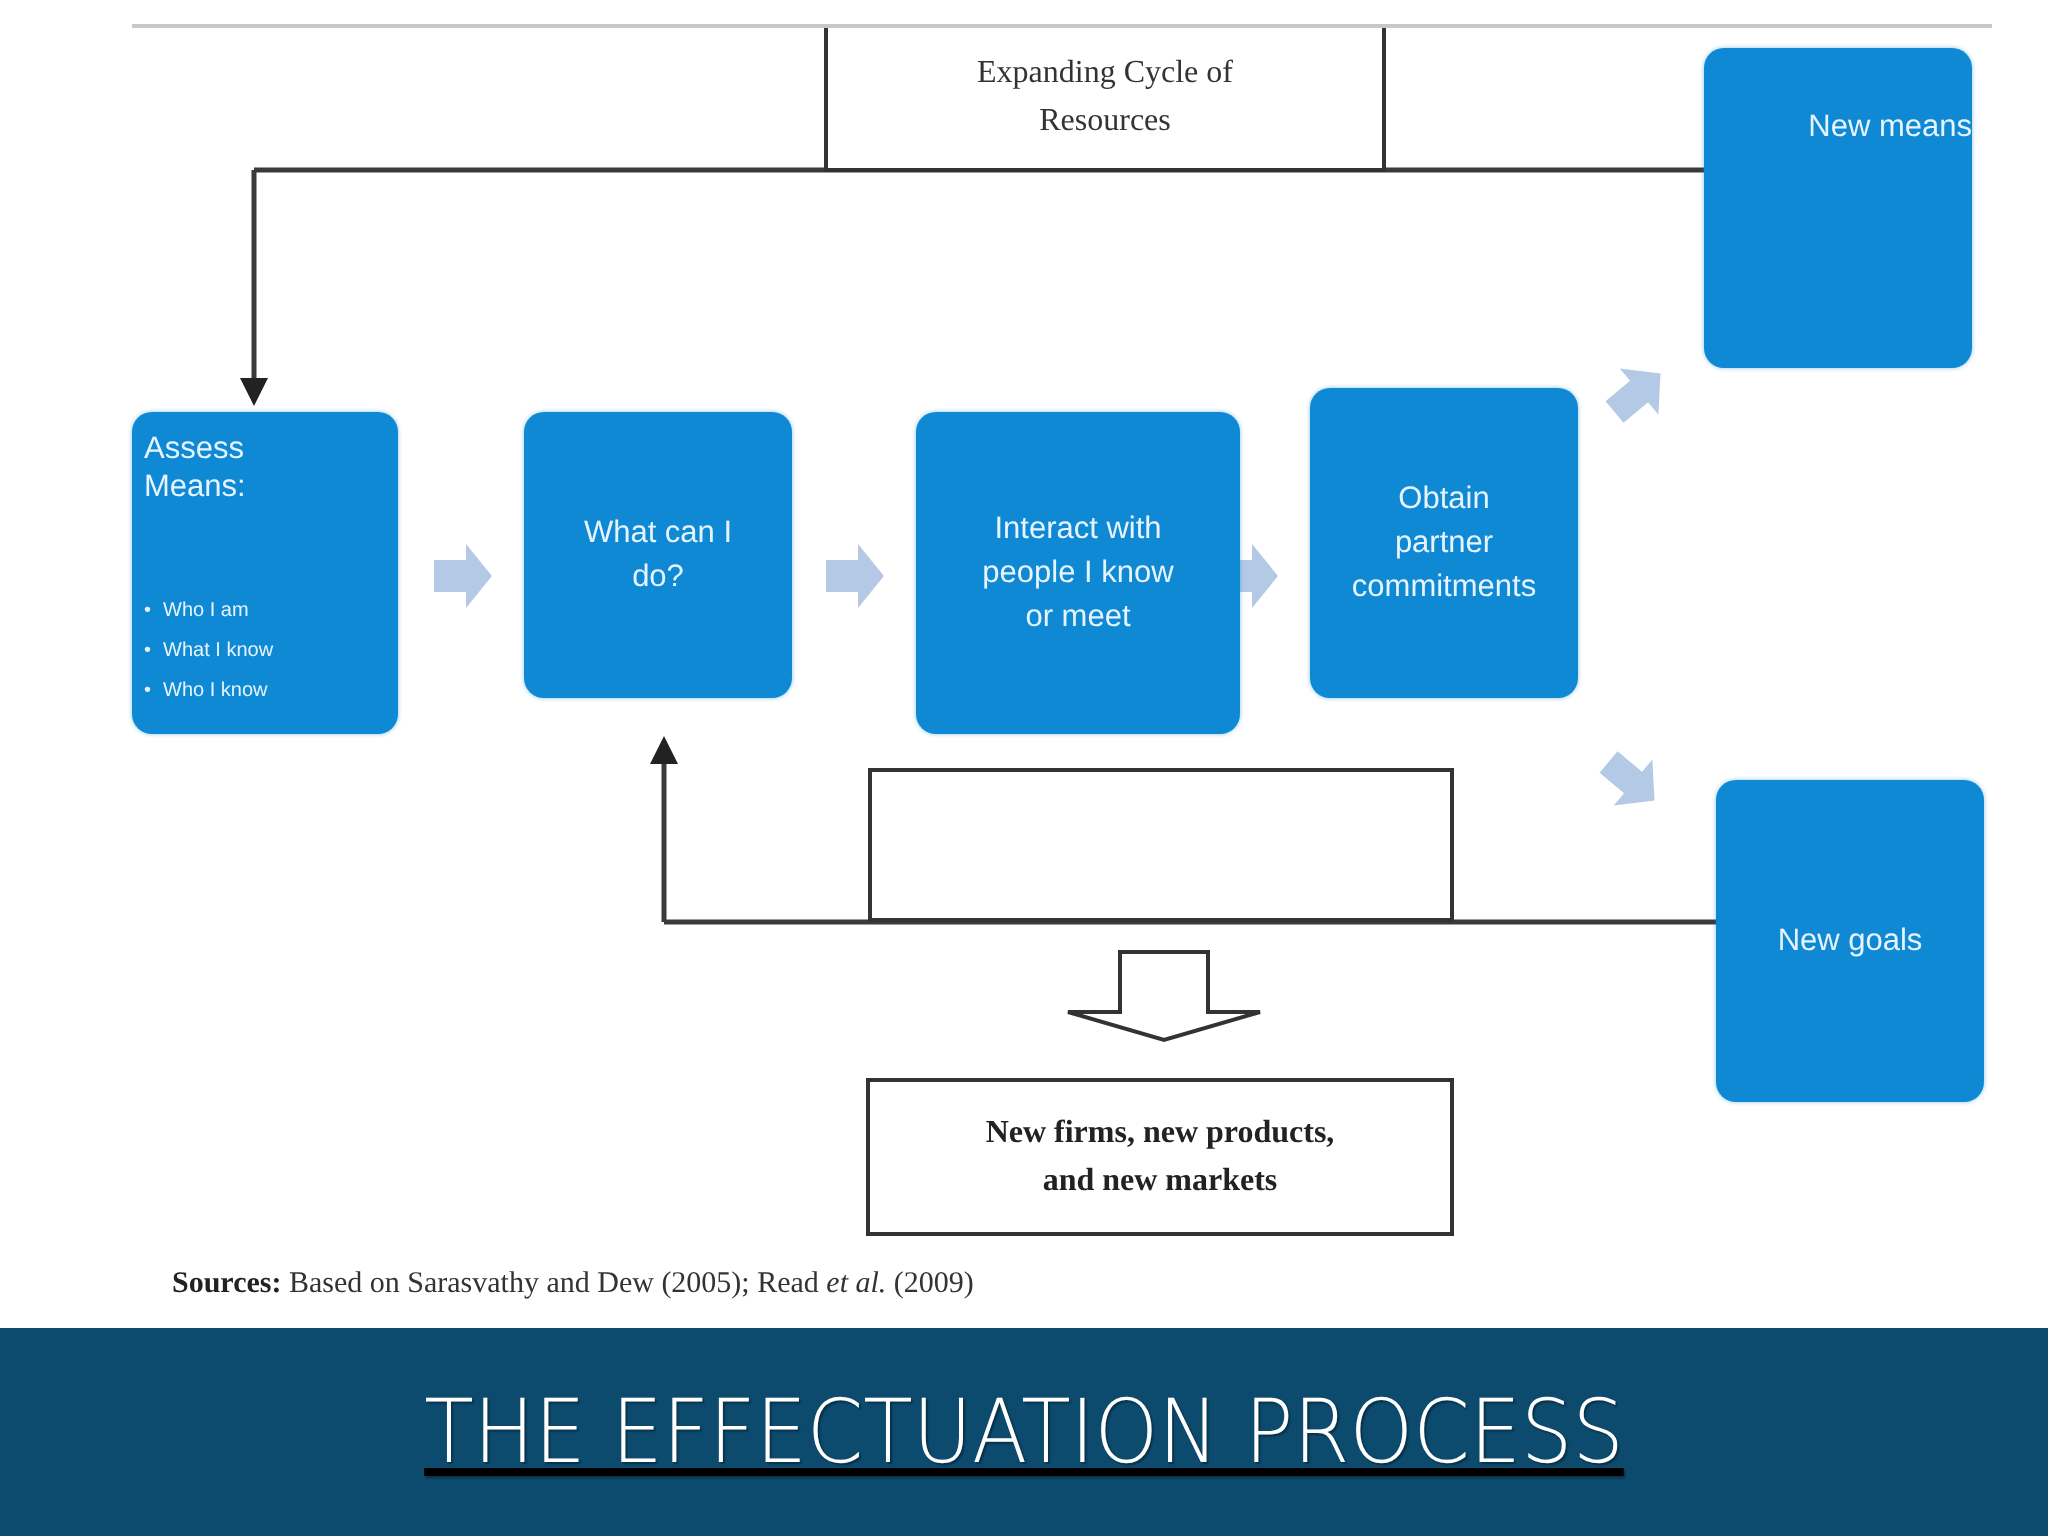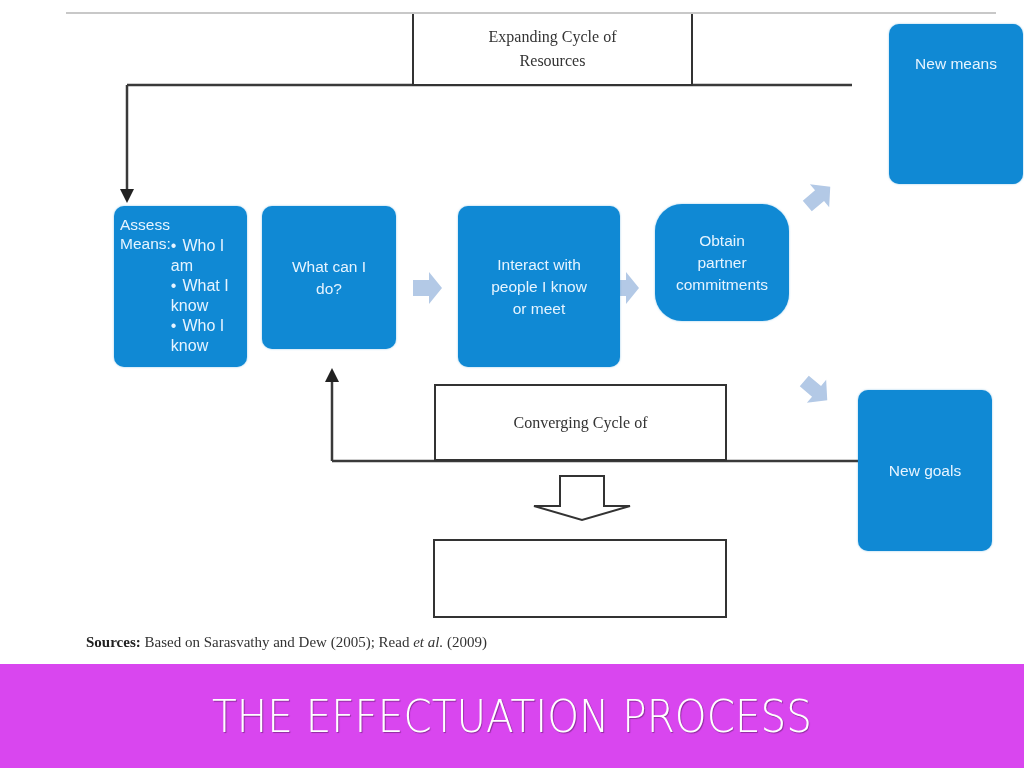--- a/index.html
+++ b/index.html
@@ -3,31 +3,31 @@
 <meta charset="utf-8">
 <style>
   html, body { margin:0; padding:0; }
   body { width:1024px; height:768px; position:relative; background:#ffffff; overflow:hidden;
          font-family:"Liberation Sans", sans-serif; }
   .abs { position:absolute; }
   .hline-top { left:66px; top:12px; width:930px; height:2px; background:#c8c8c8; }
   .blue { position:absolute; background:#1089d4; border-radius:10px; color:#e6f4ff;
           display:flex; align-items:center; justify-content:center; text-align:center;
           font-size:15.5px; line-height:22px; box-shadow:0 0 2px rgba(16,137,212,0.5); }
-  .assess { justify-content:space-between; align-items:flex-start; flex-direction:row; text-align:left;
-            padding:9px 6px; box-sizing:border-box;margin-left:48px; }
+  .assess { justify-content:space-between; align-items:flex-start; flex-direction:column; text-align:left;
+            padding:9px 6px; box-sizing:border-box; }
   .assess .title { font-size:15.5px; line-height:19px; }
-  .assess ul { list-style:none; margin:auto 0 0 0; padding:0 0 2px 0; font-size:16px; line-height:20px; }
+  .assess ul { list-style:none; margin:auto 0 0 0; padding:0 0 2px 0; font-size:10px; line-height:20px; }
   .assess li::before { content:"\2022"; margin-right:6px; }
   .serif-box { position:absolute; background:#fff; border:2px solid #333; box-sizing:border-box;
                font-family:"Liberation Serif", serif; color:#333; text-align:center;
                display:flex; align-items:center; justify-content:center; font-size:16px; line-height:24px; }
   .bold { font-weight:bold; color:#222; font-size:16px; }
-  .footer { position:absolute; left:0; top:664px; width:1024px; height:104px; background:#d946ef;
-            display:flex; align-items:center; justify-content:center; }
+  .footer { position:absolute; left:0; top:664px; width:1024px; height:104px; background:#0c4a6e;
+            display:flex; align-items:center; justify-content:center;text-decoration:underline; }
   .footer-title { color:#ffffff; font-family:"DejaVu Sans", sans-serif; font-weight:200; font-size:44px;
                   letter-spacing:0px; text-shadow:1px 1px 1px rgba(0,0,0,0.35); transform:scaleX(0.92); }
   .sources { position:absolute; left:66px; top:634px; font-family:"Liberation Serif", serif; font-size:15px; color:#333; }
   .sources b { color:#222;margin-left:20px; }
   svg.overlay { position:absolute; left:0; top:0; }
 </style>
 </head>
 <body>
 
 <div class="abs hline-top"></div>
@@ -58,26 +58,27 @@
 
 <div class="serif-box" style="left:412px; top:14px; width:281px; height:72px; border-top:none;">
   <div>
     <div>Expanding Cycle of</div>
     <div>Resources</div>
   </div>
 </div>
 
 <div class="serif-box" style="left:434px; top:384px; width:293px; height:77px;">
   <div>
-    <div>Converging Cycle of</div>
   </div>
 </div>
 
 <div class="serif-box" style="left:433px; top:539px; width:294px; height:79px;">
   <div class="bold">
+    <div>New firms, new products,</div>
+    <div>and new markets</div>
   </div>
 </div>
 
 <div class="blue assess" style="left:66px; top:206px; width:133px; height:161px;">
   <div class="title">
     <div>Assess</div>
     <div>Means:</div>
   </div>
   <ul>
     <li>Who I am</li>
@@ -94,29 +95,29 @@
 </div>
 
 <div class="blue" style="left:458px; top:206px; width:162px; height:161px;">
   <div>
     <div>Interact with</div>
     <div>people I know</div>
     <div>or meet</div>
   </div>
 </div>
 
-<div class="blue" style="left:655px; top:204px; width:134px; height:117px;border-radius:27px;">
+<div class="blue" style="left:655px; top:194px; width:134px; height:155px;">
   <div>
     <div>Obtain</div>
     <div>partner</div>
     <div>commitments</div>
   </div>
 </div>
 
-<div class="blue" style="left:889px; top:24px; width:134px; height:160px;">
+<div class="blue" style="left:852px; top:24px; width:134px; height:160px;justify-content:flex-end;">
   <div style="margin-top:-80px;">New means</div>
 </div>
 
 <div class="blue" style="left:858px; top:390px; width:134px; height:161px;">
   <div>New goals</div>
 </div>
 
 <div class="sources">
   <b>Sources:</b><span> Based on Sarasvathy and Dew (2005); Read </span><i>et al.</i><span> (2009)</span>
 </div>

